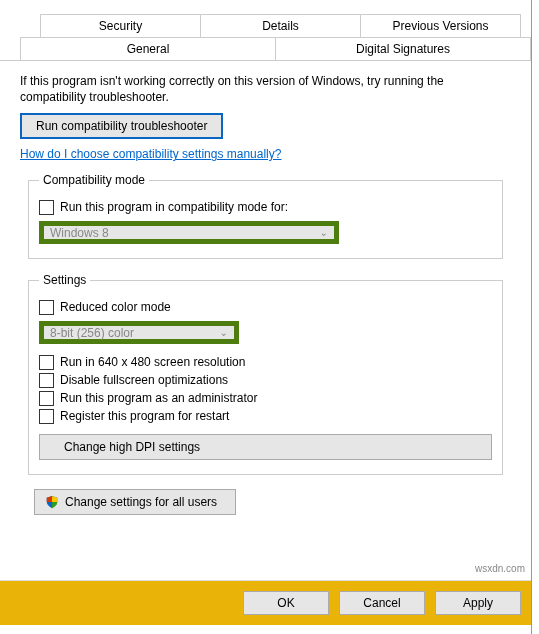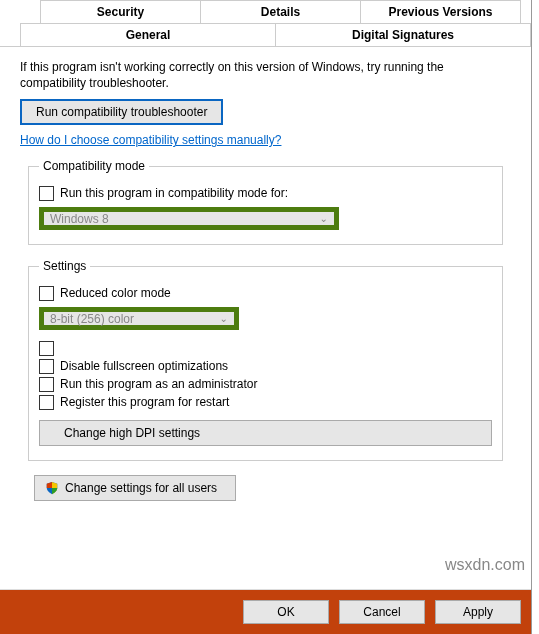--- a/index.html
+++ b/index.html
@@ -1,18 +1,18 @@
 <!DOCTYPE html>
 <html><head>
   <meta charset="utf-8">
   <style>
     * { box-sizing: border-box; font-family: 'Segoe UI', Tahoma, sans-serif; font-size: 12px; }
     body { margin: 0; background: #fff; width: 539px; height: 634px; overflow: hidden; }
     .window { width: 532px; height: 634px; background: #fff; border-right: 1px solid #999; position: relative; }
-    .tabs { display: flex; flex-wrap: wrap; padding-top: 0; font-weight: bold; }
+    .tabs { display: flex; flex-wrap: wrap; padding-top: 14px; }
     .tab-row { display: flex; width: 100%; }
     .tab { flex: 1; text-align: center; padding: 4px 0; border: 1px solid #ccc; background: #fff; cursor: pointer; margin-left: -1px; }
     .tab:first-child { margin-left: 40px; }
     .tab-row:first-child .tab:last-child { margin-right: 10px; }
     .tab-row:nth-child(2) { margin-top: -1px; }
     .tab-row:nth-child(2) .tab:first-child { margin-left: 20px; }
     .tab-row:nth-child(2) .tab:last-child { margin-right: 0; }
     .tab.active { border-bottom: 1px solid #fff; background: #fff; position: relative; z-index: 2; }
     .red-box { border: 3px solid #e33 !important; }
     .content { padding: 12px 20px 12px 20px; border-top: 1px solid #ccc; margin-top: -1px; }
@@ -22,23 +22,23 @@
     fieldset { border: 1px solid #ccc; margin: 0 8px 14px 8px; padding: 10px 10px 14px 10px; }
     legend { padding: 0 4px; color: #000; }
     .cb-row { display: flex; align-items: flex-start; margin: 3px 0; }
     .cb { width: 15px; height: 15px; border: 1px solid #333; margin-right: 6px; flex-shrink: 0; cursor: pointer; }
     .select-disabled { width: 300px; height: 23px; background: #e6e6e6; border: 5px solid #4d7c0f; color: #888; padding: 3px 6px; margin-top: 6px; display: flex; align-items: center; justify-content: space-between; }
     .select-disabled .chev { color: #888; font-size: 10px; }
     .select-disabled.narrow { width: 200px; gap: 37px; }
     .btn-dpi { background: #e6e6e6; border: 1px solid #aaa; padding: 5px 24px; cursor: pointer; margin-top: 10px; }
     .btn-all-users { background: #e6e6e6; border: 1px solid #aaa; padding: 5px 18px 5px 10px; cursor: pointer; display: inline-flex; align-items: center; margin-left: 14px; }
     .shield { display: inline-block; width: 14px; height: 14px; margin-right: 6px; }
-    .footer { position: absolute; bottom: 0; left: 0; right: 0; border-top: 1px solid #ddd; background: #c2410c; padding: 10px; display: flex; justify-content: flex-end; gap: 10px; }
+    .footer { position: absolute; bottom: 9px; left: 0; right: 0; border-top: 1px solid #ddd; background: #eab308; padding: 10px; display: flex; justify-content: flex-end; gap: 10px; }
     .footer .fbtn { min-width: 86px; padding: 4px 0; text-align: center; background: #e6e6e6; border: 1px solid #aaa; cursor: pointer; }
-    .watermark { position: absolute; right: 6px; bottom: 60px; font-size: 16px; color: #888; }
+    .watermark { position: absolute; right: 6px; bottom: 60px; font-size: 10px; color: #888; }
   </style>
 </head>
 <body>
 
 <div class="window">
 
   <div class="tabs">
     <div class="tab-row">
       <div class="tab">Security</div>
       <div class="tab">Details</div>
@@ -75,20 +75,21 @@
         <div class="cb"></div>
         <span>Reduced color mode</span>
       </div>
       <div class="select-disabled narrow">
         <span>8-bit (256) color</span>
         <span class="chev">⌄</span>
       </div>
       <div style="height:8px"></div>
       <div class="cb-row">
         <div class="cb"></div>
+        <span>Run in 640 x 480 screen resolution</span>
       </div>
       <div class="cb-row">
         <div class="cb"></div>
         <span>Disable fullscreen optimizations</span>
       </div>
       <div class="cb-row">
         <div class="cb"></div>
         <span>Run this program as an administrator</span>
       </div>
       <div class="cb-row">

